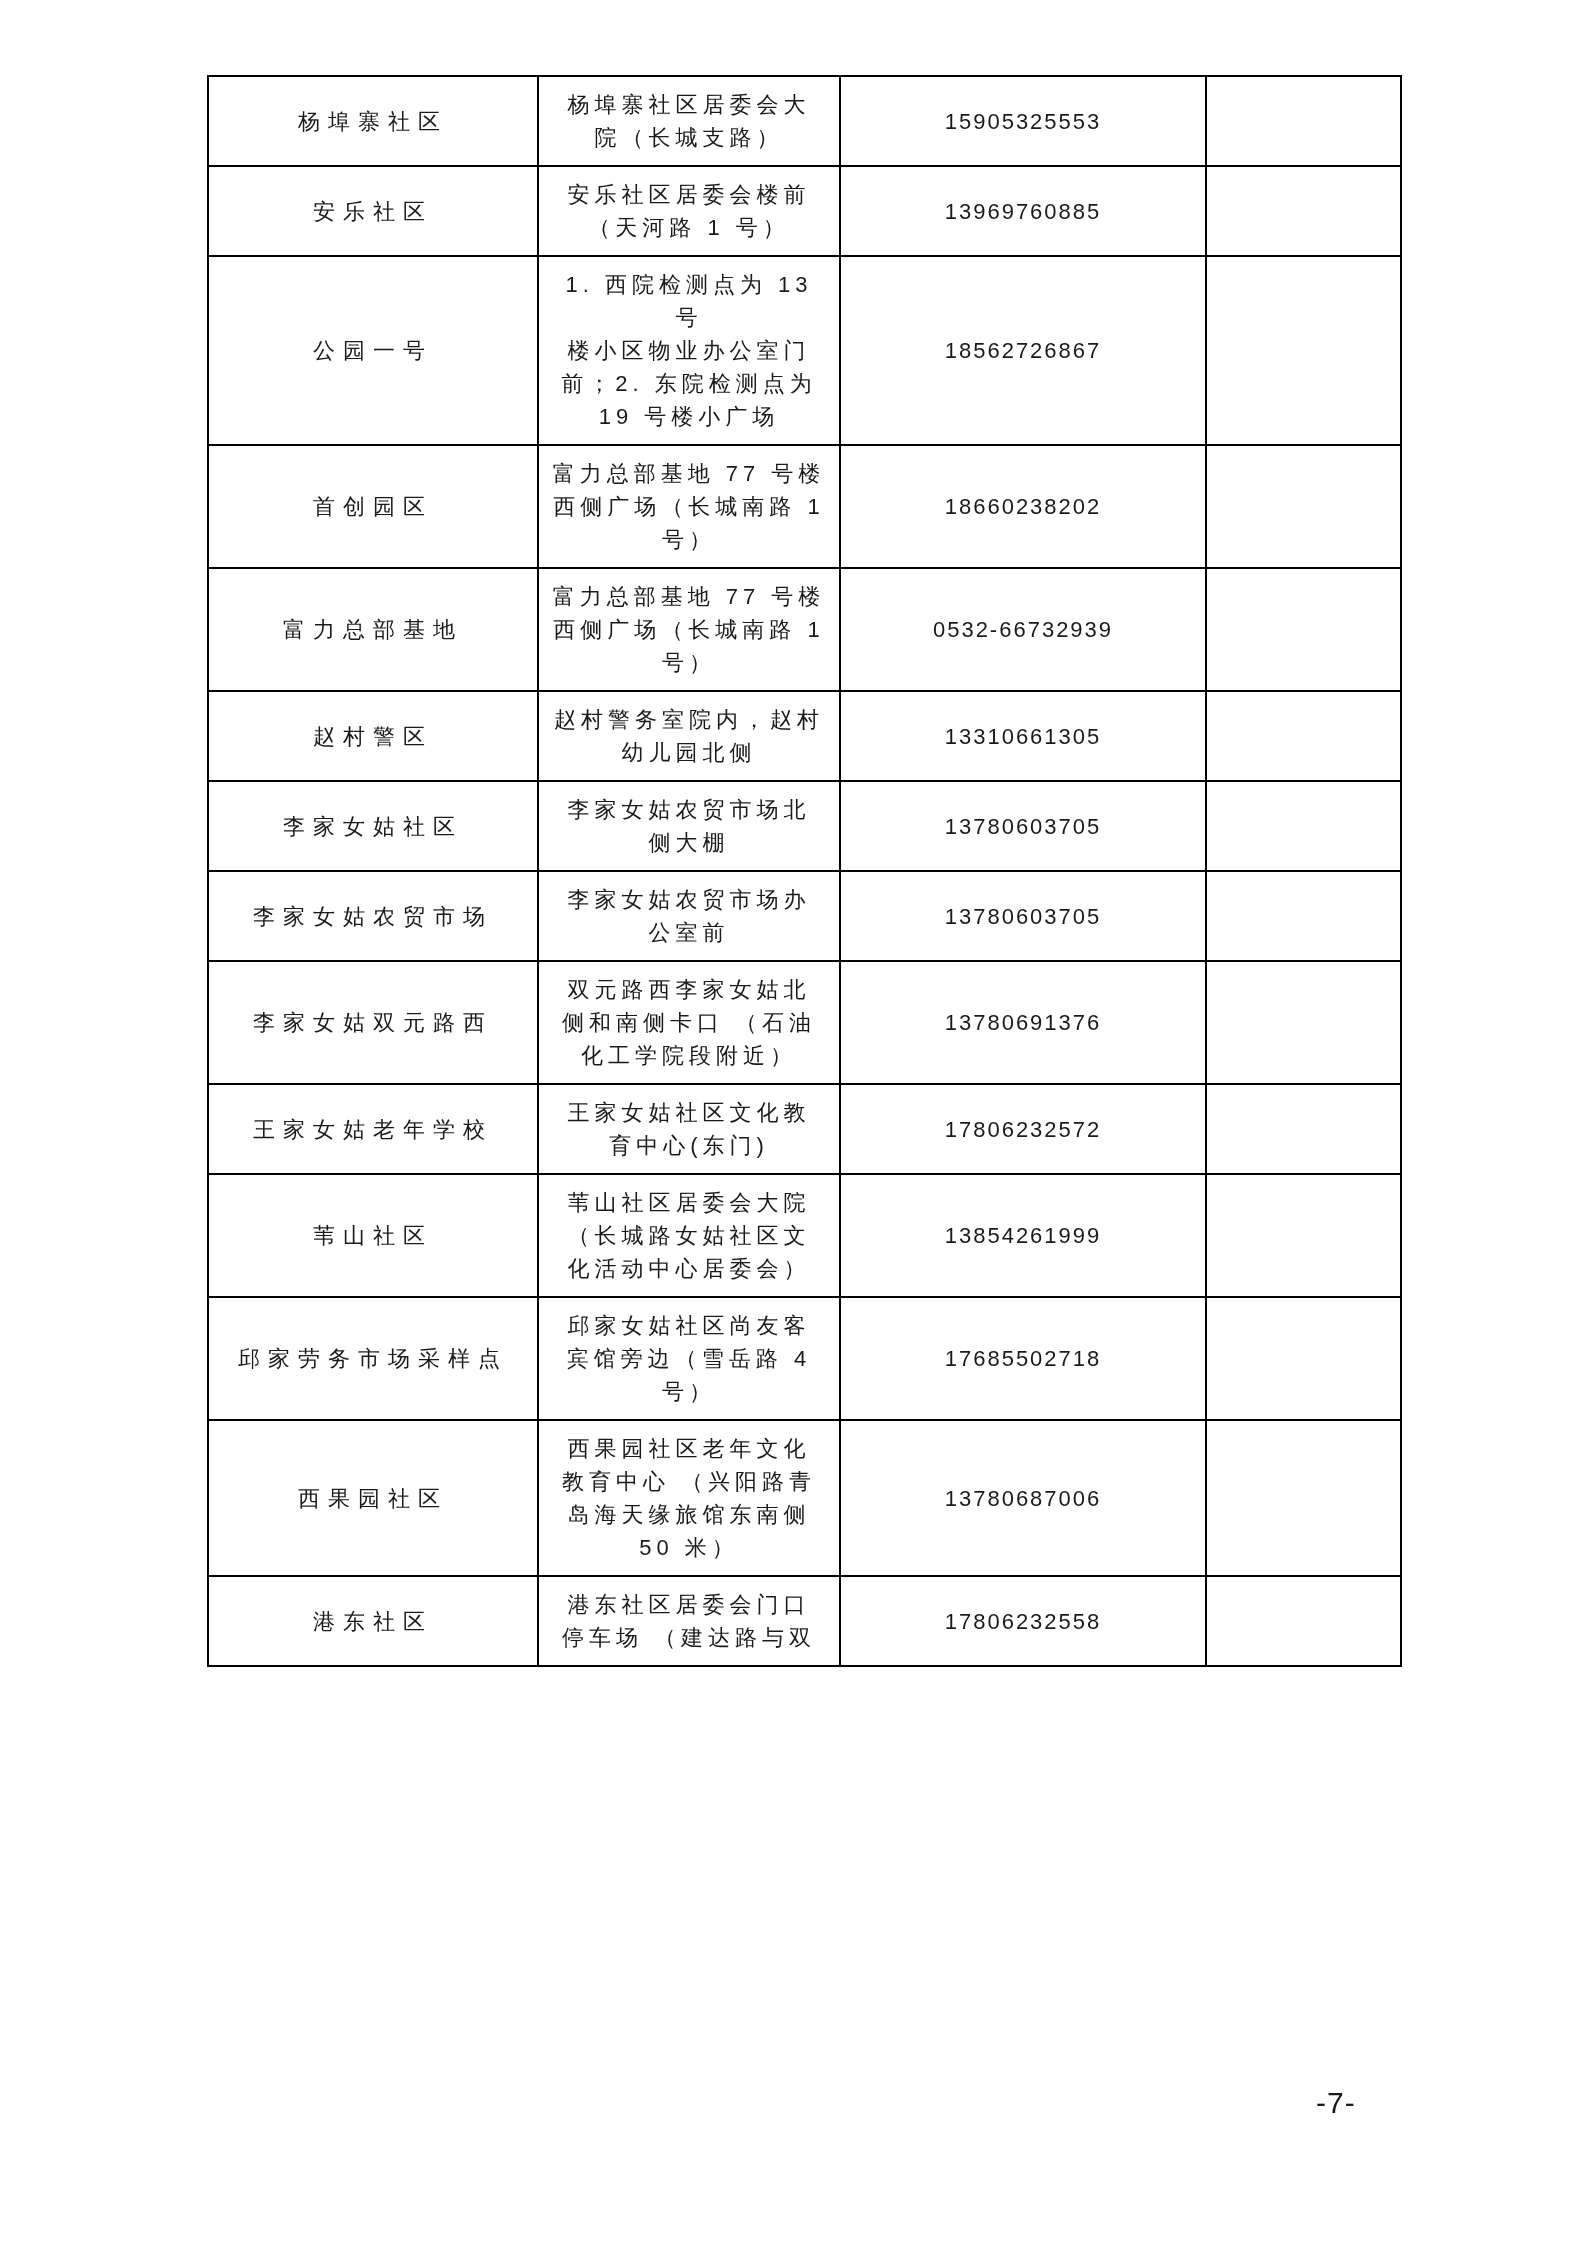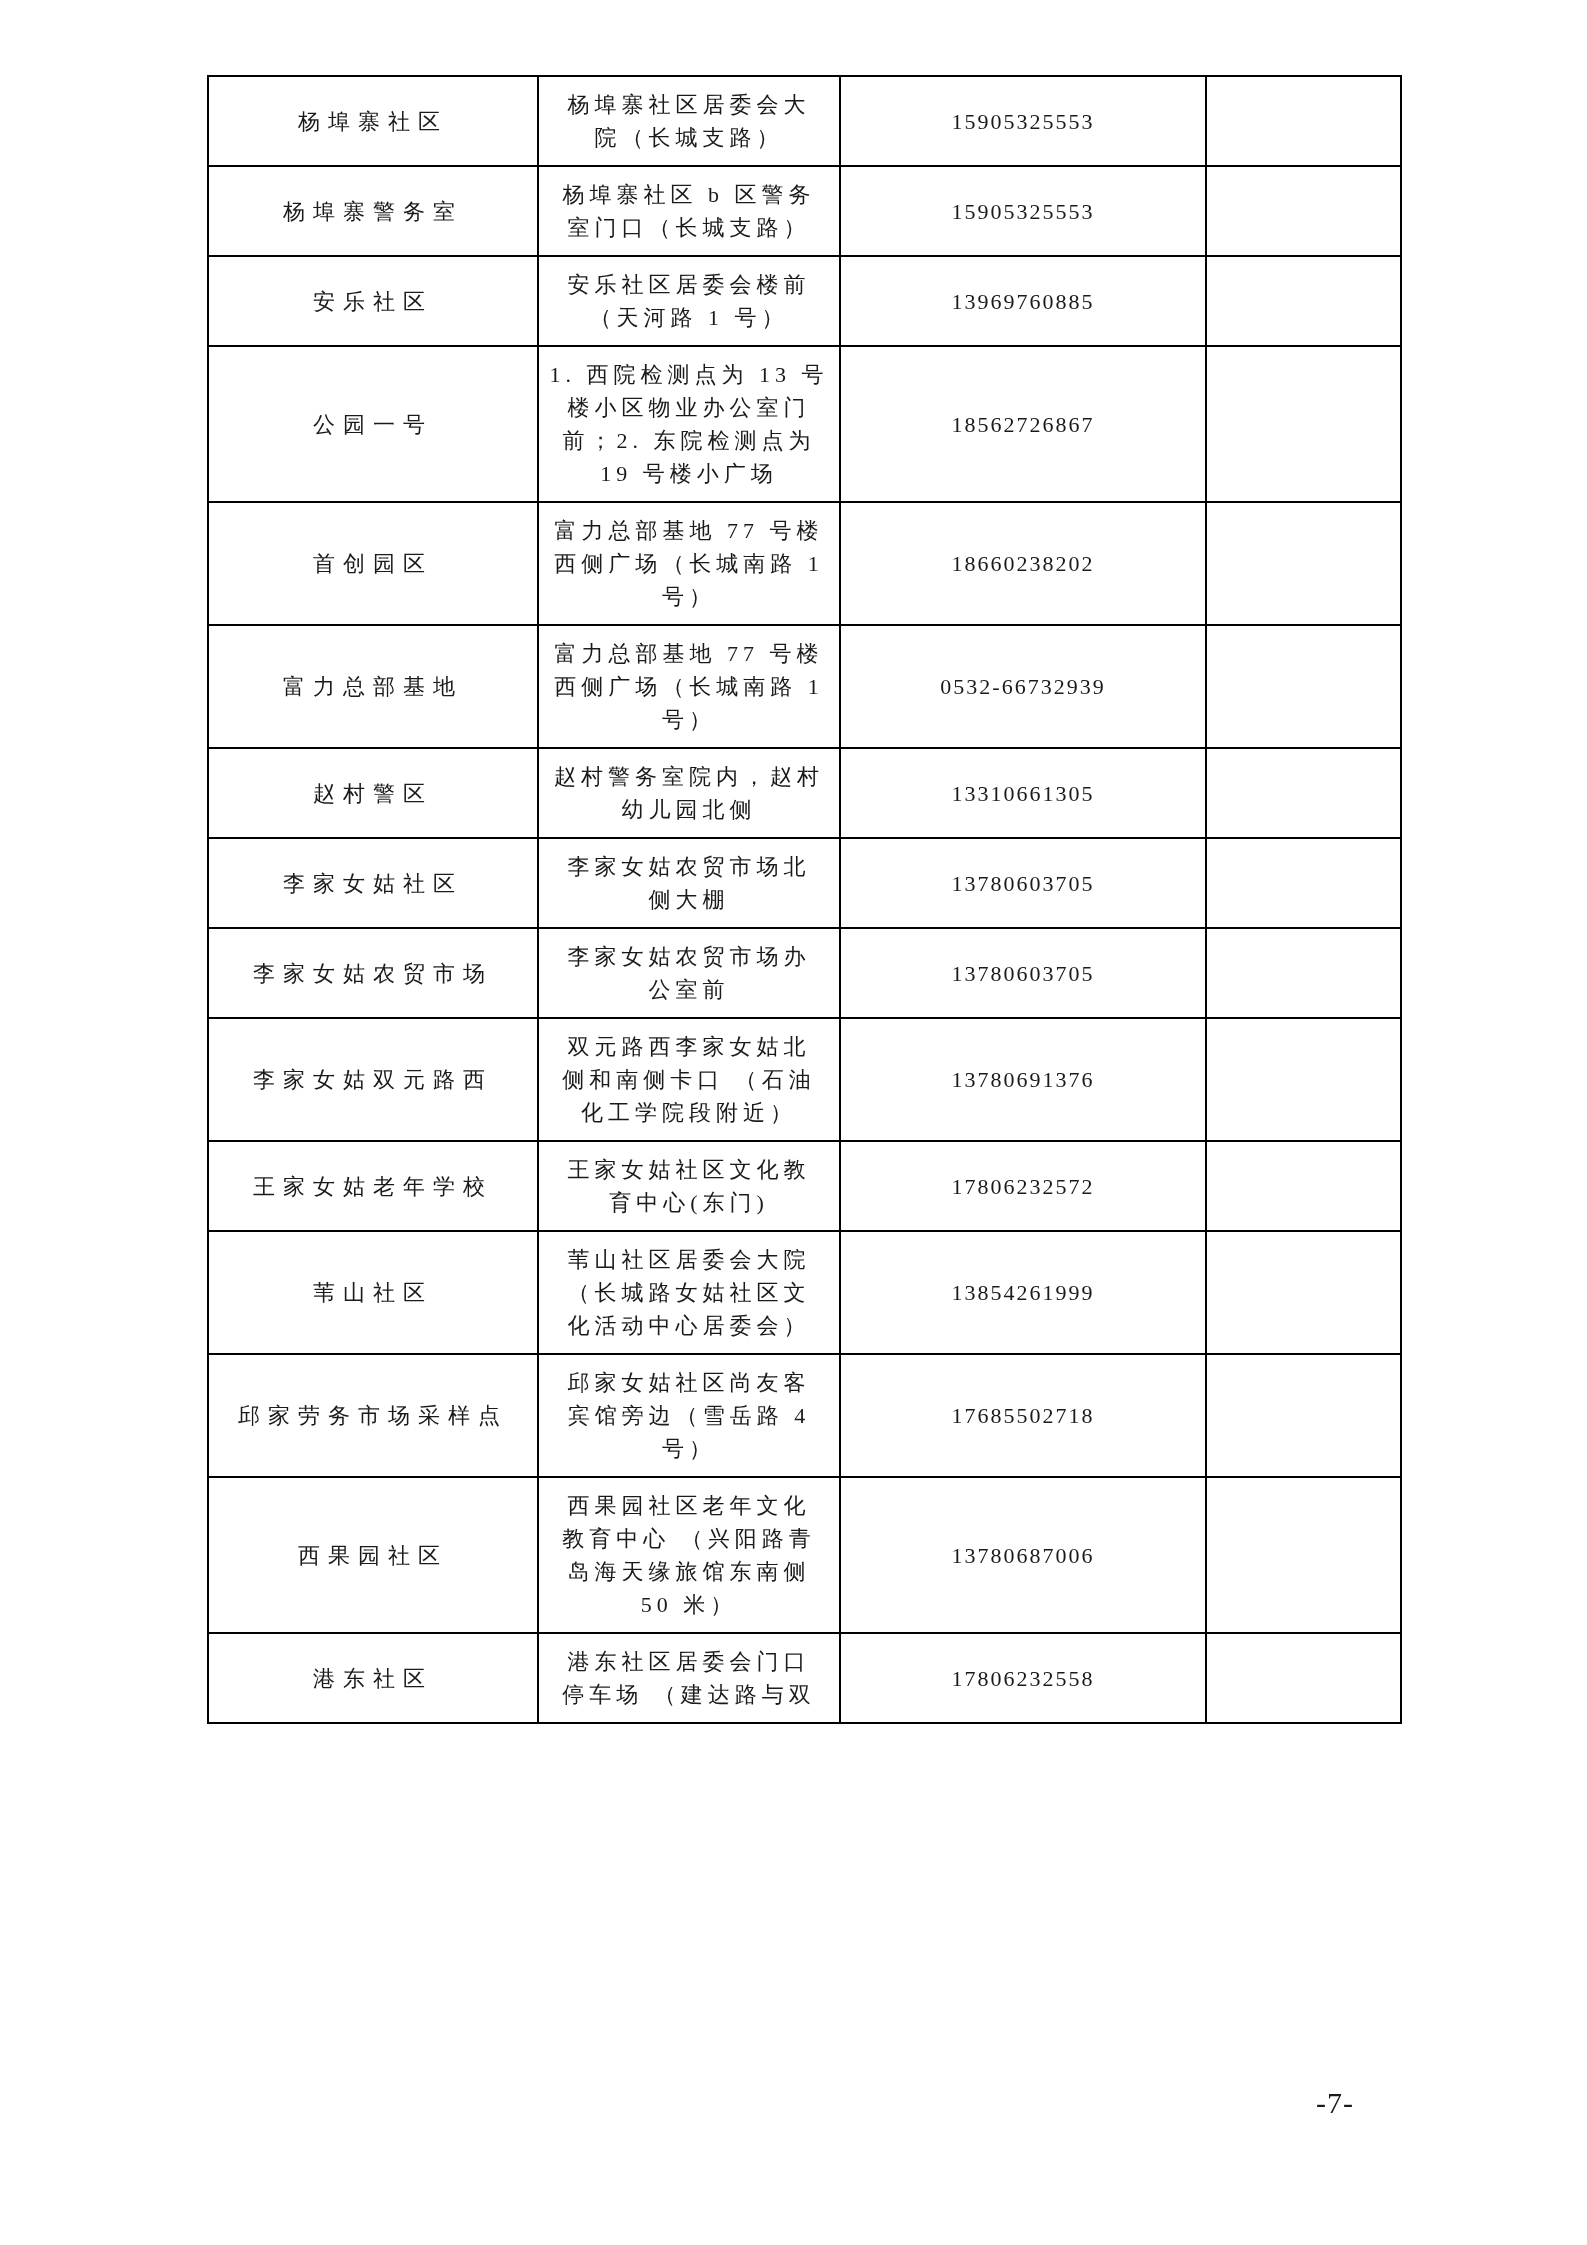--- a/index.html
+++ b/index.html
@@ -5,21 +5,21 @@
   html, body {
     margin: 0;
     padding: 0;
     background: #ffffff;
   }
   .page {
     position: relative;
     width: 1587px;
     height: 2245px;
     background: #ffffff;
-    font-family: Liberation Serif, serif;
+    font-family: Liberation Sans, sans-serif;
     color: #1a1a1a;
     overflow: hidden;
   }
   table.points-table {
     position: absolute;
     left: 207px;
     top: 75px;
     width: 1193px;
     border-collapse: collapse;
     table-layout: fixed;
@@ -69,27 +69,20 @@
       <col style="width: 330px;">
       <col style="width: 302px;">
       <col style="width: 366px;">
       <col style="width: 195px;">
     </colgroup>
     <tbody id="table-body">
         <tr class="table-row">
     <td class="name-cell">杨埠寨社区</td>
     <td class="addr-cell">杨埠寨社区居委会大
 院（长城支路）</td>
-    <td class="phone-cell">15905325553</td>
-    <td class="note-cell"></td>
-  </tr>
-        <tr class="table-row">
-    <td class="name-cell">杨埠寨警务室</td>
-    <td class="addr-cell">杨埠寨社区 b 区警务
-室门口（长城支路）</td>
     <td class="phone-cell">15905325553</td>
     <td class="note-cell"></td>
   </tr>
         <tr class="table-row">
     <td class="name-cell">安乐社区</td>
     <td class="addr-cell">安乐社区居委会楼前
 （天河路 1 号）</td>
     <td class="phone-cell">13969760885</td>
     <td class="note-cell"></td>
   </tr>

